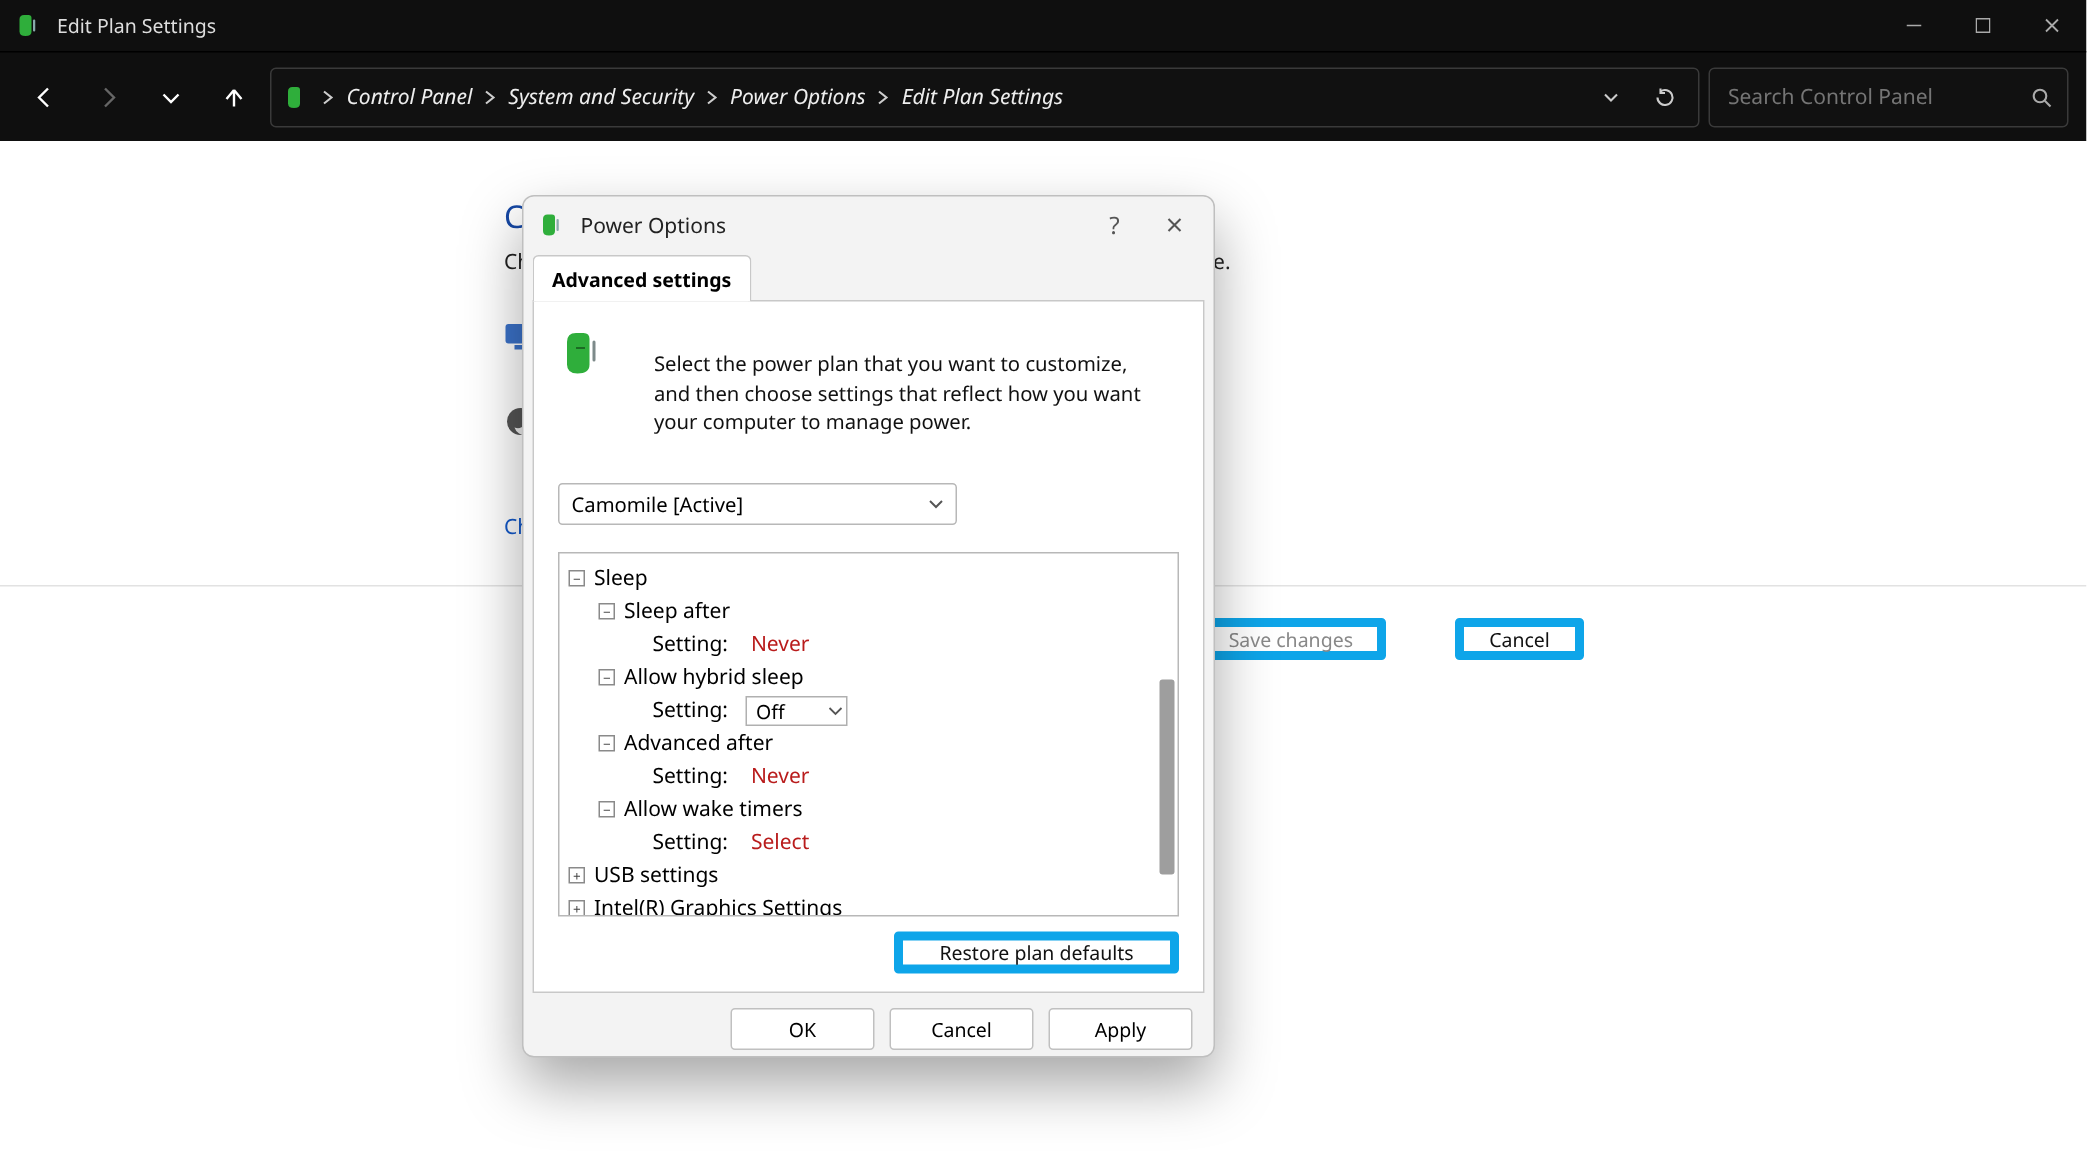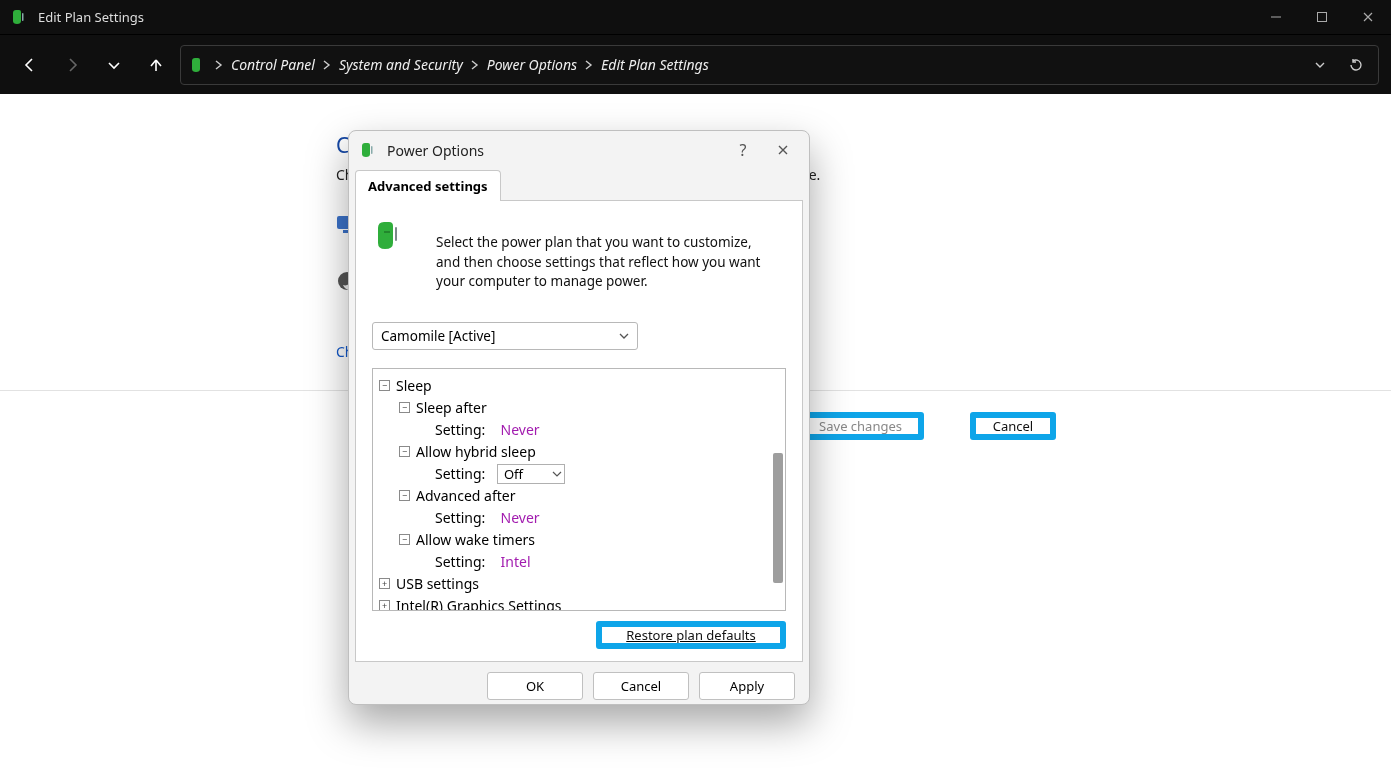--- a/index.html
+++ b/index.html
@@ -47,24 +47,24 @@
   .intro .bigicon{width:36px;height:36px;flex-shrink:0;}
   .intro p{margin:16px;font-size:13.5px;color:#111;line-height:1.45;}
   .plan-select{margin-top:14px;width:266px;height:28px;border:1px solid #b8b8b8;border-radius:3px;display:flex;align-items:center;padding:0 8px;font-size:13.5px;justify-content:space-between;background:#fff;}
   .tree{margin-top:18px;flex:1;border:1px solid #b8b8b8;background:#fff;overflow:hidden;position:relative;font-size:14px;}
   .tree .inner{padding:6px 4px 6px 6px;height:100%;overflow:hidden;}
   .tree-row{display:flex;align-items:center;gap:4px;height:22px;white-space:nowrap;}
   .toggle{width:11px;height:11px;border:1px solid #8a8a8a;display:inline-flex;align-items:center;justify-content:center;font-size:9px;line-height:1;color:#444;margin-right:2px;}
   .tree .lvl0{padding-left:0;}
   .tree .lvl1{padding-left:20px;}
   .tree .lvl2{padding-left:56px;}
-  .val-link{color:#a21caf;}
+  .val-link{color:#b91c1c;}
   .mini-select{border:1px solid #b0b0b0;height:20px;display:inline-flex;align-items:center;padding:0 2px 0 6px;font-size:13px;gap:20px;min-width:68px;justify-content:space-between;}
   .tree .scrollbar{position:absolute;right:2px;top:84px;width:10px;height:130px;background:#9e9e9e;border-radius:2px;}
-  .restore-wrap{display:flex;justify-content:flex-end;margin-top:10px;text-decoration:underline;}
+  .restore-wrap{display:flex;justify-content:flex-end;margin-top:10px;}
   .dlg-action-row{display:flex;justify-content:flex-end;gap:10px;padding:10px 14px;}
   .dlg-btn{border:1px solid #c0c0c0;background:#fff;border-radius:3px;font-size:13px;width:96px;height:28px;display:flex;align-items:center;justify-content:center;}
   .can-icon{display:inline-block;width:20px;height:20px;}
   svg{display:block;}
 </style>
 </head>
 <body>
 
 <div class="winbar">
   <div class="caption">
@@ -153,20 +153,29 @@
         </div>
       <div>
           <svg width="16" height="16" viewBox="0 0 16 16">
             <path d="M3 8a5 5 0 1 0 2-4" fill="none" stroke="#ccc" stroke-width="1.4"></path>
             <path d="M5 2 L5 5 L8 5" fill="none" stroke="#ccc" stroke-width="1.4"></path>
           </svg>
         </div>
     </div>
   </div>
 
+  <div class="searchbox">
+    <input placeholder="Search Control Panel" style="">
+    <span class="mag">
+        <svg width="14" height="14" viewBox="0 0 14 14">
+          <circle cx="6" cy="6" r="4.2" fill="none" stroke="#aaa" stroke-width="1.4"></circle>
+          <path d="M9.2 9.2 L13 13" stroke="#aaa" stroke-width="1.4"></path>
+        </svg>
+      </span>
+  </div>
 </div>
 
 <div class="body-area">
   <div class="page-title">Change settings for the plan: Camomile</div>
   <div class="page-subtext">
     <span>Ch</span>
     <span style="position:absolute;left:466px;">se.</span>
   </div>
   <span class="page-icon i1">
       <svg viewBox="0 0 22 22">
@@ -257,21 +266,21 @@
           <div class="tree-row lvl1">
               <span class="toggle">−</span>
               <span>Advanced after</span>
             </div>
           <div class="tree-row lvl2"><span>Setting:</span>&nbsp;&nbsp;<span class="val-link">Never</span></div>
 
           <div class="tree-row lvl1">
               <span class="toggle">−</span>
               <span>Allow wake timers</span>
             </div>
-          <div class="tree-row lvl2"><span>Setting:</span>&nbsp;&nbsp;<span class="val-link">Intel</span></div>
+          <div class="tree-row lvl2"><span>Setting:</span>&nbsp;&nbsp;<span class="val-link">Select</span></div>
 
           <div class="tree-row lvl0">
               <span class="toggle">+</span>
               <span>USB settings</span>
             </div>
           <div class="tree-row lvl0">
               <span class="toggle">+</span>
               <span>Intel(R) Graphics Settings</span>
             </div>
           <div class="tree-row lvl0">

